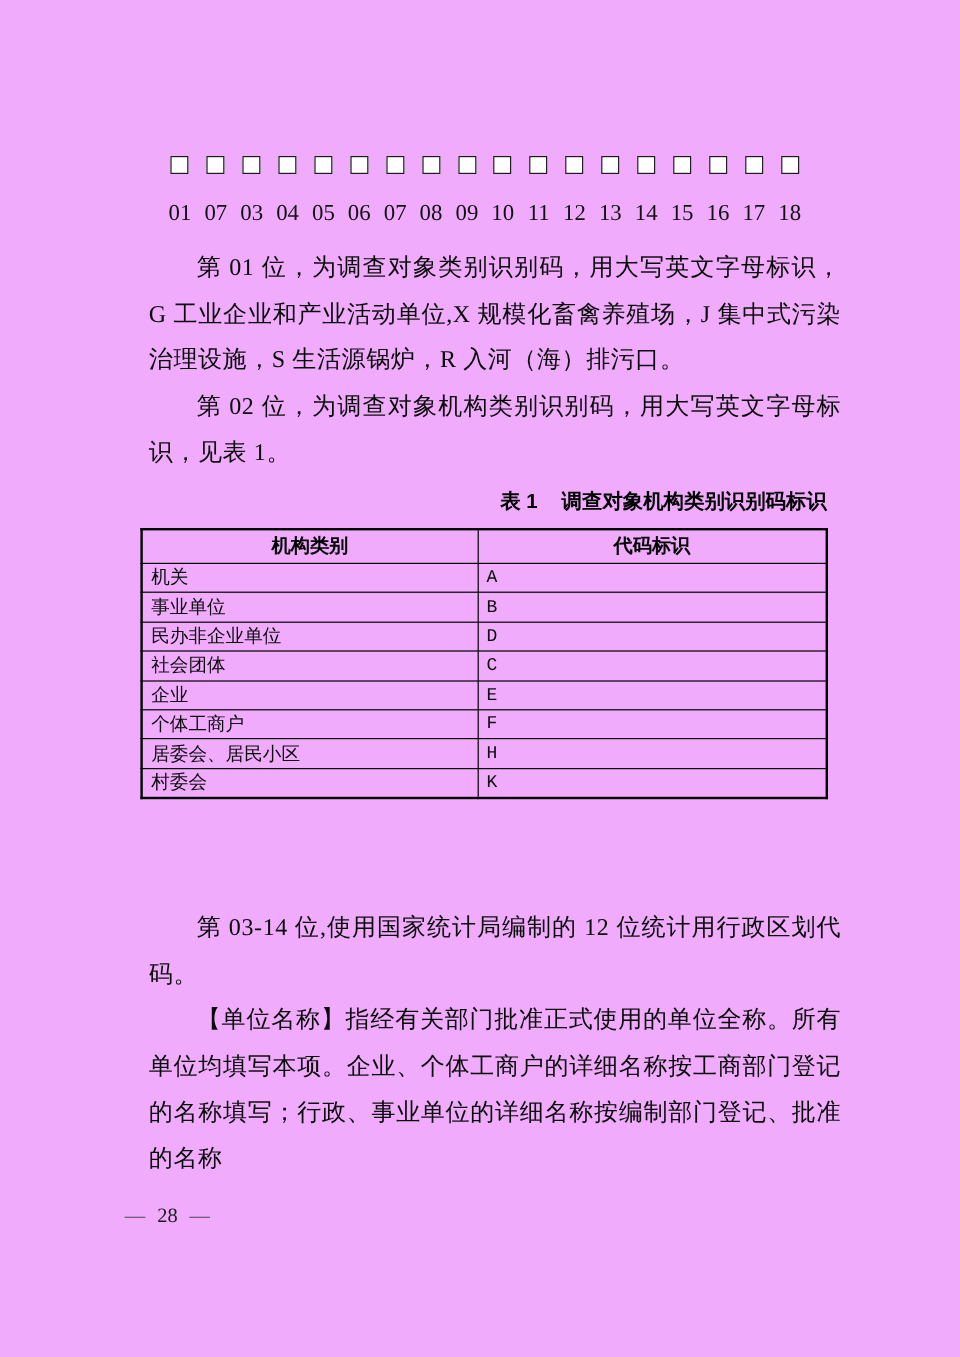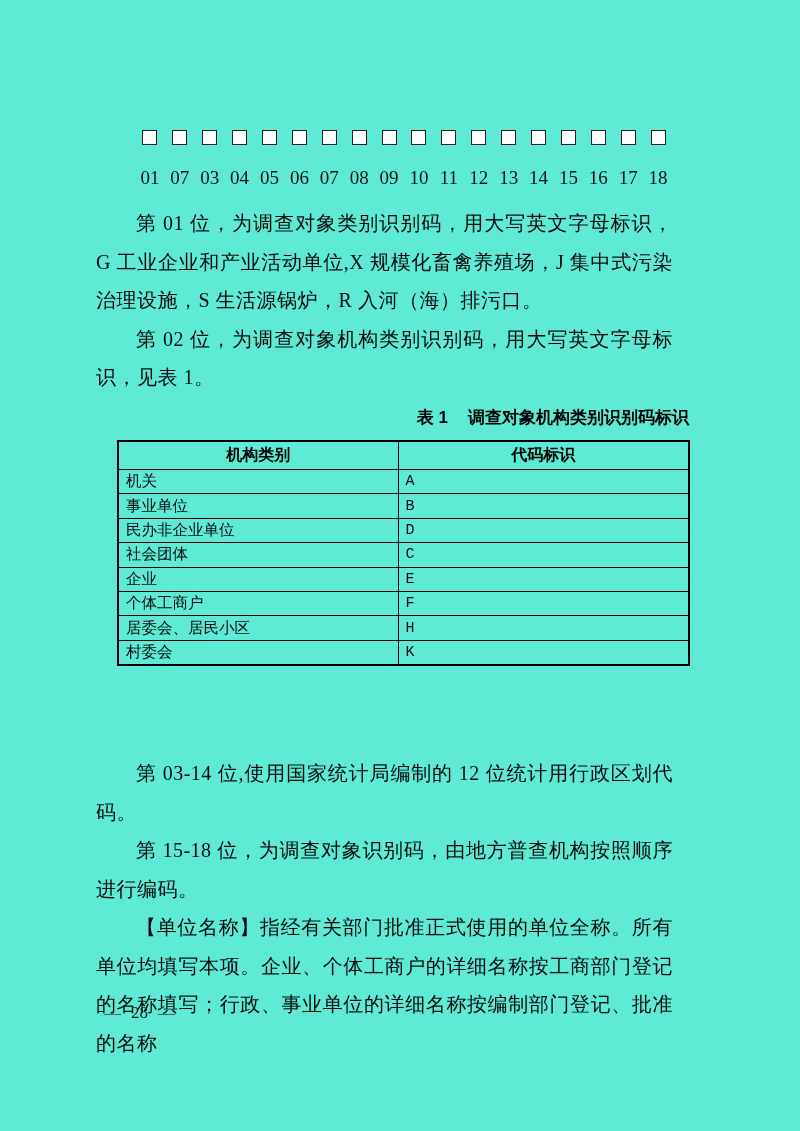--- a/index.html
+++ b/index.html
@@ -1,19 +1,19 @@
 <!DOCTYPE html>
 <html><head>
 <meta charset="utf-8">
 <style>
   html,body{margin:0;padding:0;background:#ffffff;}
   .page{
     position:relative;
     width:800px;height:1131px;
-    background:#5eead4;
+    background:#f0abfc;
     color:#000;
     font-family:"Liberation Serif","DejaVu Serif",serif;
     overflow:hidden;
   }
 
   
   .code-grid{
     position:absolute;left:135px;top:130px;
     display:grid;grid-template-columns:repeat(18,29.9px);
   }
@@ -25,21 +25,21 @@
     background:#fff;
   }
   .code-num{
     margin-top:22px;
     font-size:19px;line-height:21px;
     font-family:"Liberation Serif","DejaVu Serif",serif;
     color:#111;
   }
 
   
-  .text-block{position:absolute;left:96px;width:577px;}
+  .text-block{position:absolute;left:124px;width:577px;}
   .upper-text{top:204px;}
   .lower-text{top:754px;}
   p.body{
     margin:0;
     font-size:20px;
     line-height:38.5px;
     text-align:justify;
     text-indent:2em;
     letter-spacing:0.5px;
     color:#0a0a0a;
@@ -232,21 +232,20 @@
         </tr>
         <tr>
           <td class="cat">村委会</td>
           <td class="code">K</td>
         </tr>
       </tbody>
   </table>
 
   <div class="text-block lower-text">
     <p class="body">第 03-14 位,使用国家统计局编制的 12 位统计用行政区划代码。</p>
-    <p class="body">第 15-18 位，为调查对象识别码，由地方普查机构按照顺序进行编码。</p>
     <p class="body">【单位名称】指经有关部门批准正式使用的单位全称。所有单位均填写本项。企业、个体工商户的详细名称按工商部门登记的名称填写；行政、事业单位的详细名称按编制部门登记、批准的名称</p>
   </div>
 
   <div class="footer">
     <span class="dash">—</span>
     <span class="num">28</span>
     <span class="dash">—</span>
   </div>
 
 </div>

